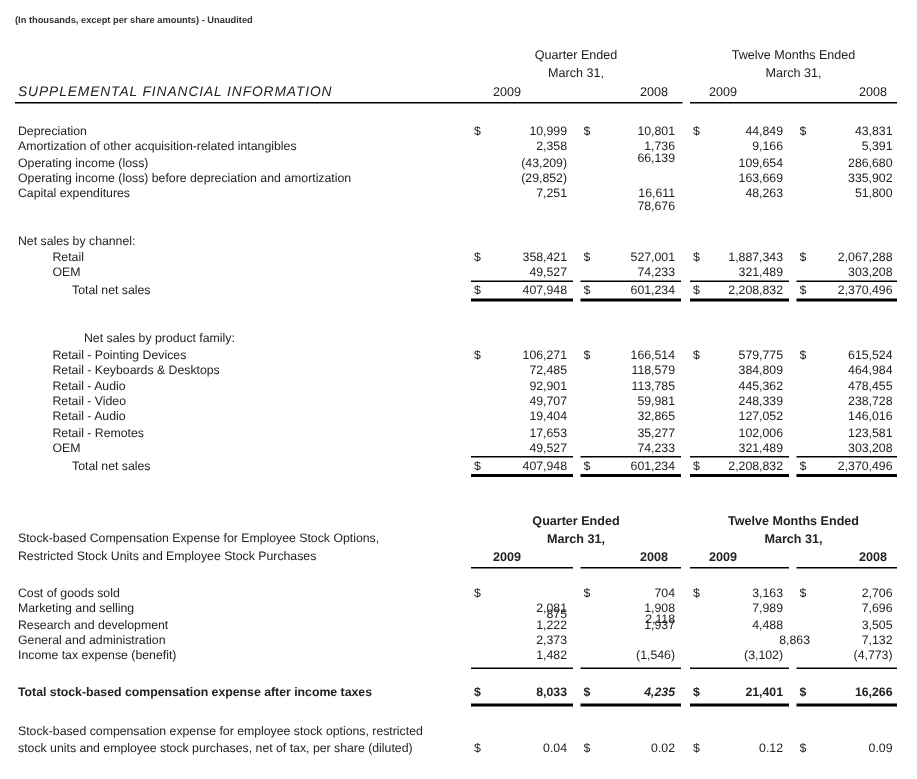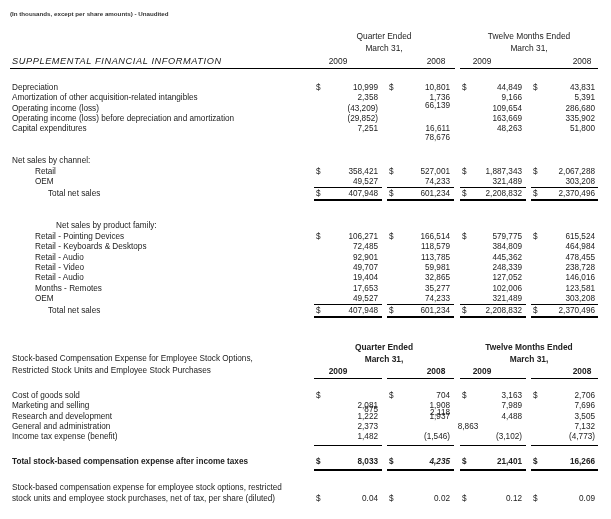--- a/index.html
+++ b/index.html
@@ -121,21 +121,21 @@
       <div class="abs ind1" style="top: 262.9px;">Retail - Video</div>
       <div class="abs num" style="left: 314px; top: 262.9px;">49,707</div>
       <div class="abs num" style="left: 386px; top: 262.9px;">59,981</div>
       <div class="abs num" style="left: 458px; top: 262.9px;">248,339</div>
       <div class="abs num" style="left: 531px; top: 262.9px;">238,728</div>
       <div class="abs ind1" style="top: 273.2px;">Retail - Audio</div>
       <div class="abs num" style="left: 314px; top: 273.2px;">19,404</div>
       <div class="abs num" style="left: 386px; top: 273.2px;">32,865</div>
       <div class="abs num" style="left: 458px; top: 273.2px;">127,052</div>
       <div class="abs num" style="left: 531px; top: 273.2px;">146,016</div>
-      <div class="abs ind1" style="top: 283.5px;">Months - Remotes</div>
+      <div class="abs ind1" style="top: 283.5px;">Retail - Remotes</div>
       <div class="abs num" style="left: 314px; top: 283.5px;">17,653</div>
       <div class="abs num" style="left: 386px; top: 283.5px;">35,277</div>
       <div class="abs num" style="left: 458px; top: 283.5px;">102,006</div>
       <div class="abs num" style="left: 531px; top: 283.5px;">123,581</div>
       <div class="abs ind1" style="top: 293.8px;">OEM</div>
       <div class="abs num" style="left: 314px; top: 293.8px;">49,527</div>
       <div class="abs num" style="left: 386px; top: 293.8px;">74,233</div>
       <div class="abs num" style="left: 458px; top: 293.8px;">321,489</div>
       <div class="abs num" style="left: 531px; top: 293.8px;">303,208</div>
       <div class="line" style="left: 314px; width: 68px; top: 304px;"></div>
@@ -184,21 +184,21 @@
       <div class="abs num" style="left: 458px; top: 401.3px;">7,989</div>
       <div class="abs num" style="left: 531px; top: 401.3px;">7,696</div>
       <div class="abs label" style="top: 411.6px;">Research and development</div>
       <div class="abs num" style="left: 314px; top: 411.6px;">1,222</div>
       <div class="abs num" style="left: 386px; top: 411.6px;">1,937</div>
       <div class="abs num" style="left: 458px; top: 411.6px;">4,488</div>
       <div class="abs num" style="left: 531px; top: 411.6px;">3,505</div>
       <div class="abs label" style="top: 421.9px;">General and administration</div>
       <div class="abs num" style="left: 314px; top: 421.9px;">2,373</div>
       <div class="abs num" style="left: 386px; top: 408px;">2,118</div>
-      <div class="abs num" style="left: 436px; top: 421.9px; text-align: center;">8,863</div>
+      <div class="abs num" style="left: 476px; top: 421.9px;">8,863</div>
       <div class="abs num" style="left: 531px; top: 421.9px;">7,132</div>
       <div class="abs label" style="top: 432.2px;">Income tax expense (benefit)</div>
       <div class="abs num" style="left: 314px; top: 432.2px;">1,482</div>
       <div class="abs num" style="left: 386px; top: 432.2px;">(1,546)</div>
       <div class="abs num" style="left: 458px; top: 432.2px;">(3,102)</div>
       <div class="abs num" style="left: 531px; top: 432.2px;">(4,773)</div>
       <div class="line" style="left: 314px; width: 68px; top: 445px;"></div>
       <div class="line" style="left: 387px; width: 67px; top: 445px;"></div>
       <div class="line" style="left: 460px; width: 66px; top: 445px;"></div>
       <div class="line" style="left: 531px; width: 67px; top: 445px;"></div>

